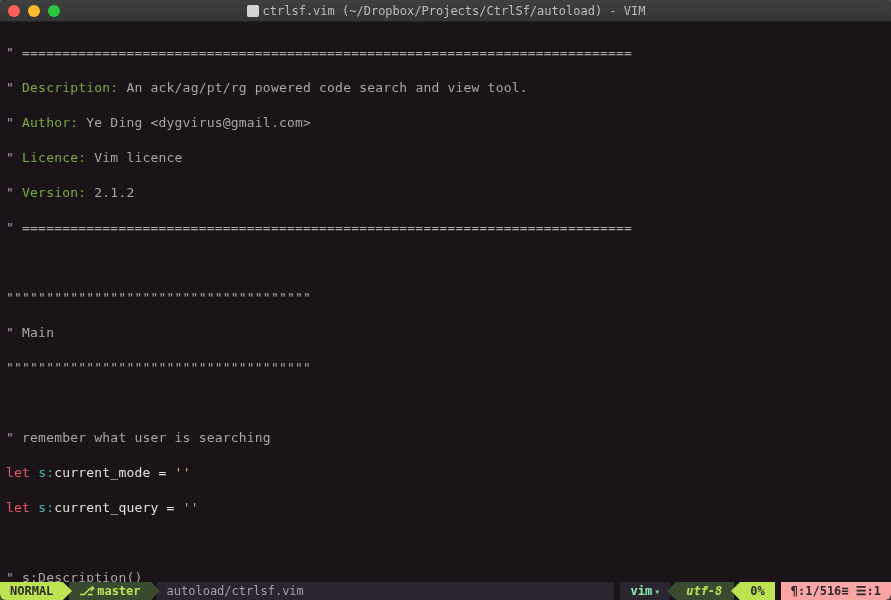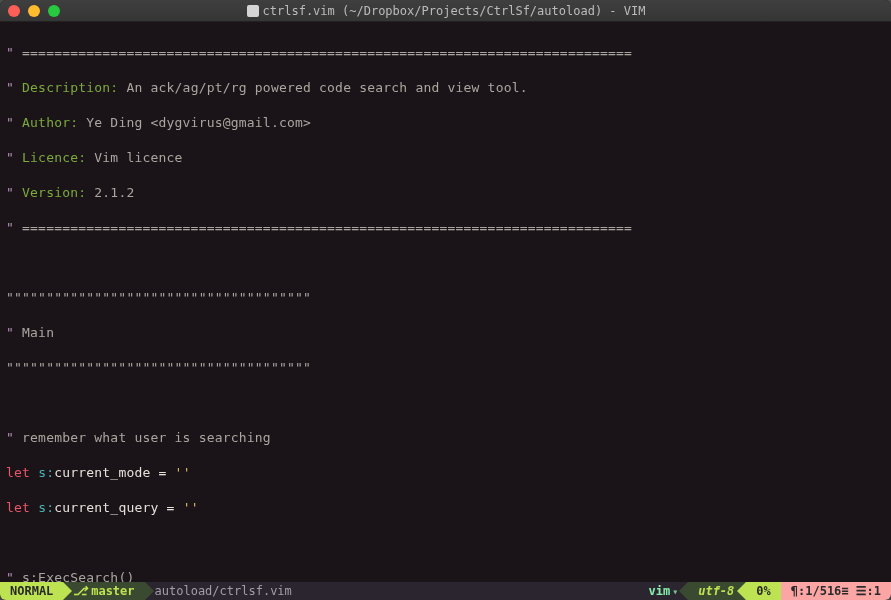--- a/index.html
+++ b/index.html
@@ -73,20 +73,21 @@
   .let-kw { color: #ec5568; }
   .scope { color: #48b5b5; }
   .varname { color: #e6e1db; }
   .eq { color: #e6e1db; }
   .string { color: #dfbb72; }
   .statusbar {
     height: 18px;
     display: flex;
     font-size: 12px;
     font-weight: 600;
+    gap: 6px;
   }
   .seg {
     display: flex;
     align-items: center;
     padding: 0 10px;
     height: 100%;
     position: relative;
   }
   .seg-mode { background: #bde352; color: #2a2a2a; }
   .seg-branch { background: #3a4a30; color: #bde352; }
@@ -145,21 +146,21 @@
 <span class="line"><span class="comment-quote">"</span> <span class="comment-text">============================================================================</span></span>
 <span class="line"></span>
 <span class="line"><span class="comment-text">""""""""""""""""""""""""""""""""""""""</span></span>
 <span class="line"><span class="comment-quote">"</span> <span class="comment-text">Main</span></span>
 <span class="line"><span class="comment-text">""""""""""""""""""""""""""""""""""""""</span></span>
 <span class="line"></span>
 <span class="line"><span class="comment-quote">"</span> <span class="comment-text">remember what user is searching</span></span>
 <span class="line"><span class="let-kw">let</span> <span class="scope">s:</span><span class="varname">current_mode</span><span class="eq"> = </span><span class="string">''</span></span>
 <span class="line"><span class="let-kw">let</span> <span class="scope">s:</span><span class="varname">current_query</span><span class="eq"> = </span><span class="string">''</span></span>
 <span class="line"></span>
-<span class="line"><span class="comment-quote">"</span> <span class="comment-text">s:ExecSearch()</span></span>
+<span class="line"><span class="comment-quote">"</span> <span class="comment-text">s:Description()</span></span>
 
 
 
 
 
 
 
 
 
 

